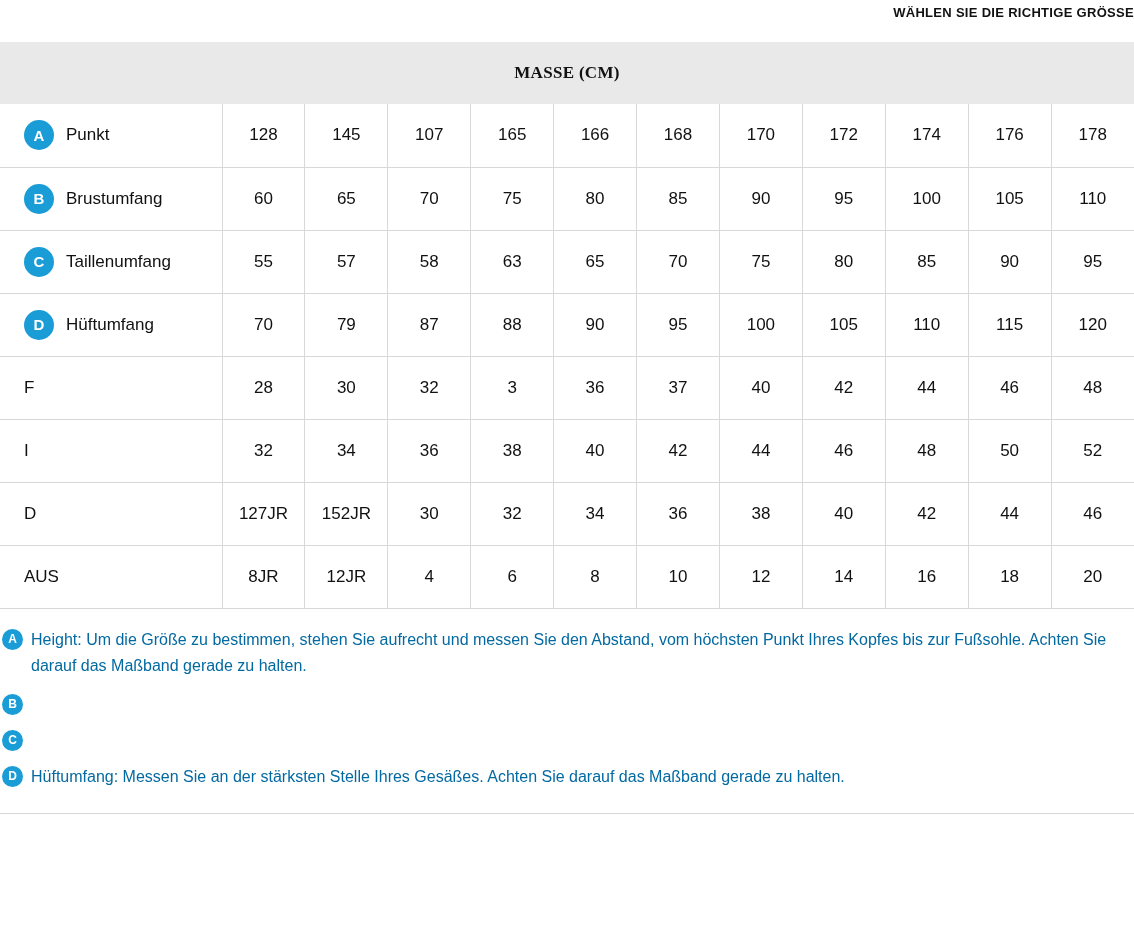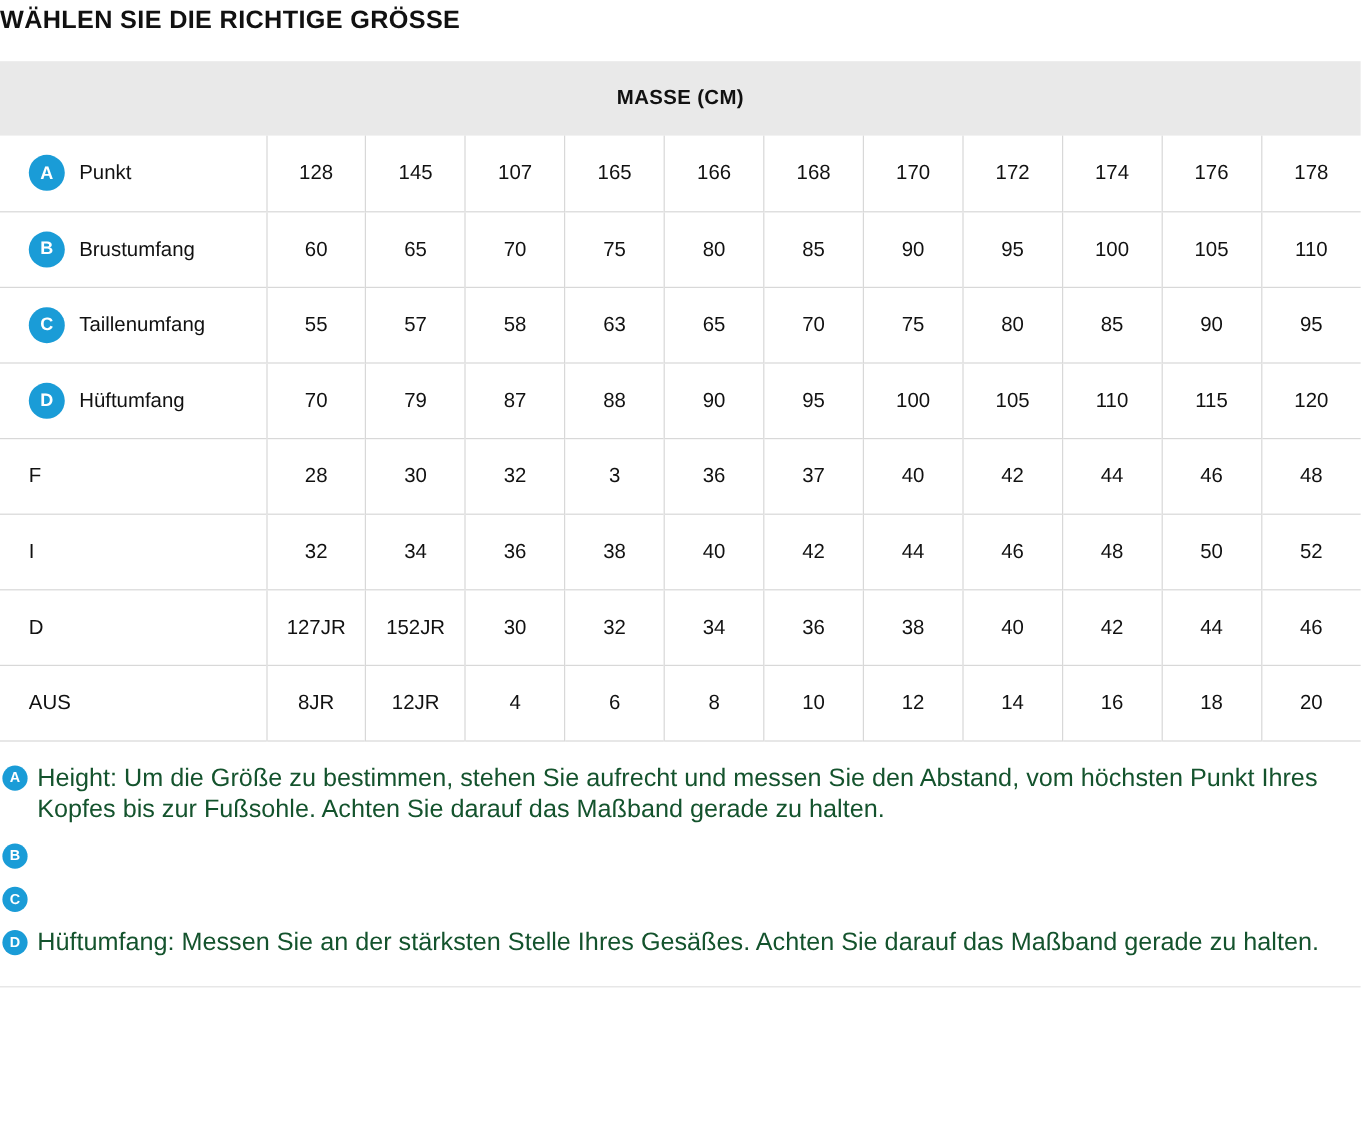--- a/index.html
+++ b/index.html
@@ -6,39 +6,40 @@
   html, body { background: #fff; }
   body {
     width: 1134px;
     font-family: "Liberation Sans", sans-serif;
     color: #111;
     -webkit-font-smoothing: antialiased;
   }
   .page { width: 1134px; }
 
   .title {
-    text-align: left;
-    font-size: 21px;
+    text-align: right;
+    font-size: 13px;
     font-weight: bold;
     letter-spacing: 0.3px;
     padding: 5px 0 22px 0;
   }
 
   table.size-chart {
     width: 100%;
     border-collapse: collapse;
     table-layout: fixed;
   }
   tr.section-header-row td {
     background: var(--band, #e9e9e9);
     text-align: center;
     font-weight: bold;
     font-size: 17px;
     letter-spacing: 0.3px;
     height: 62px;
+    font-family: Liberation Serif, serif;
   }
   tr.data-row { border-bottom: 1px solid var(--border, #d8d8d8); }
   tr.data-row td { height: 63px; font-size: 17px; }
   td.label-cell { padding: 0; }
   .label-wrap {
     display: flex;
     align-items: center;
     padding-left: 24px;
     height: 100%;
     min-height: 62px;
@@ -71,23 +72,23 @@
   .footnotes {
     padding: 18px 2px 10px 2px;
     border-bottom: 1px solid var(--border, #d8d8d8);
   }
   .footnote {
     display: flex;
     align-items: flex-start;
     margin-bottom: 13px;
   }
   .footnote-text {
-    font-size: 21px;
+    font-size: 16px;
     line-height: 26px;
-    color: #14532d;
+    color: #0369a1;
   }
 </style>
 </head>
 <body>
 
 <div class="page">
   <div class="title">WÄHLEN SIE DIE RICHTIGE GRÖSSE</div>
 
   <table class="size-chart">
     <colgroup>

